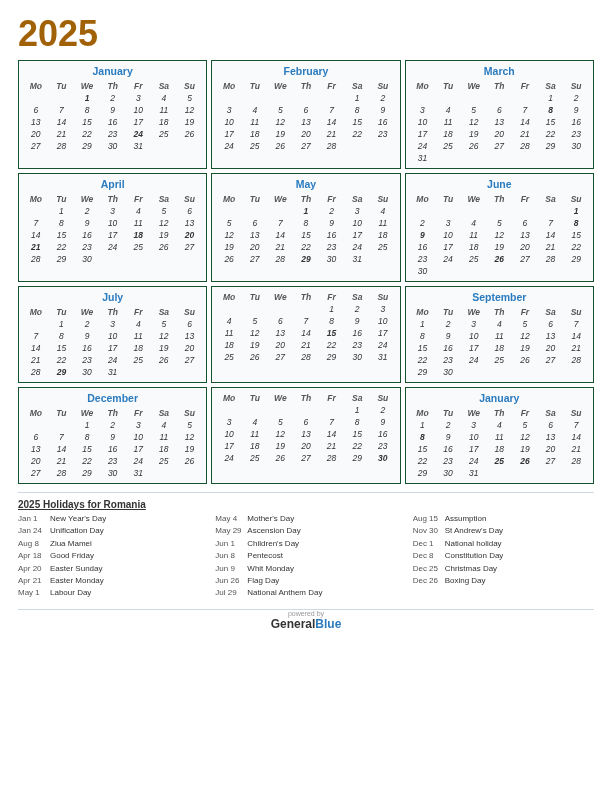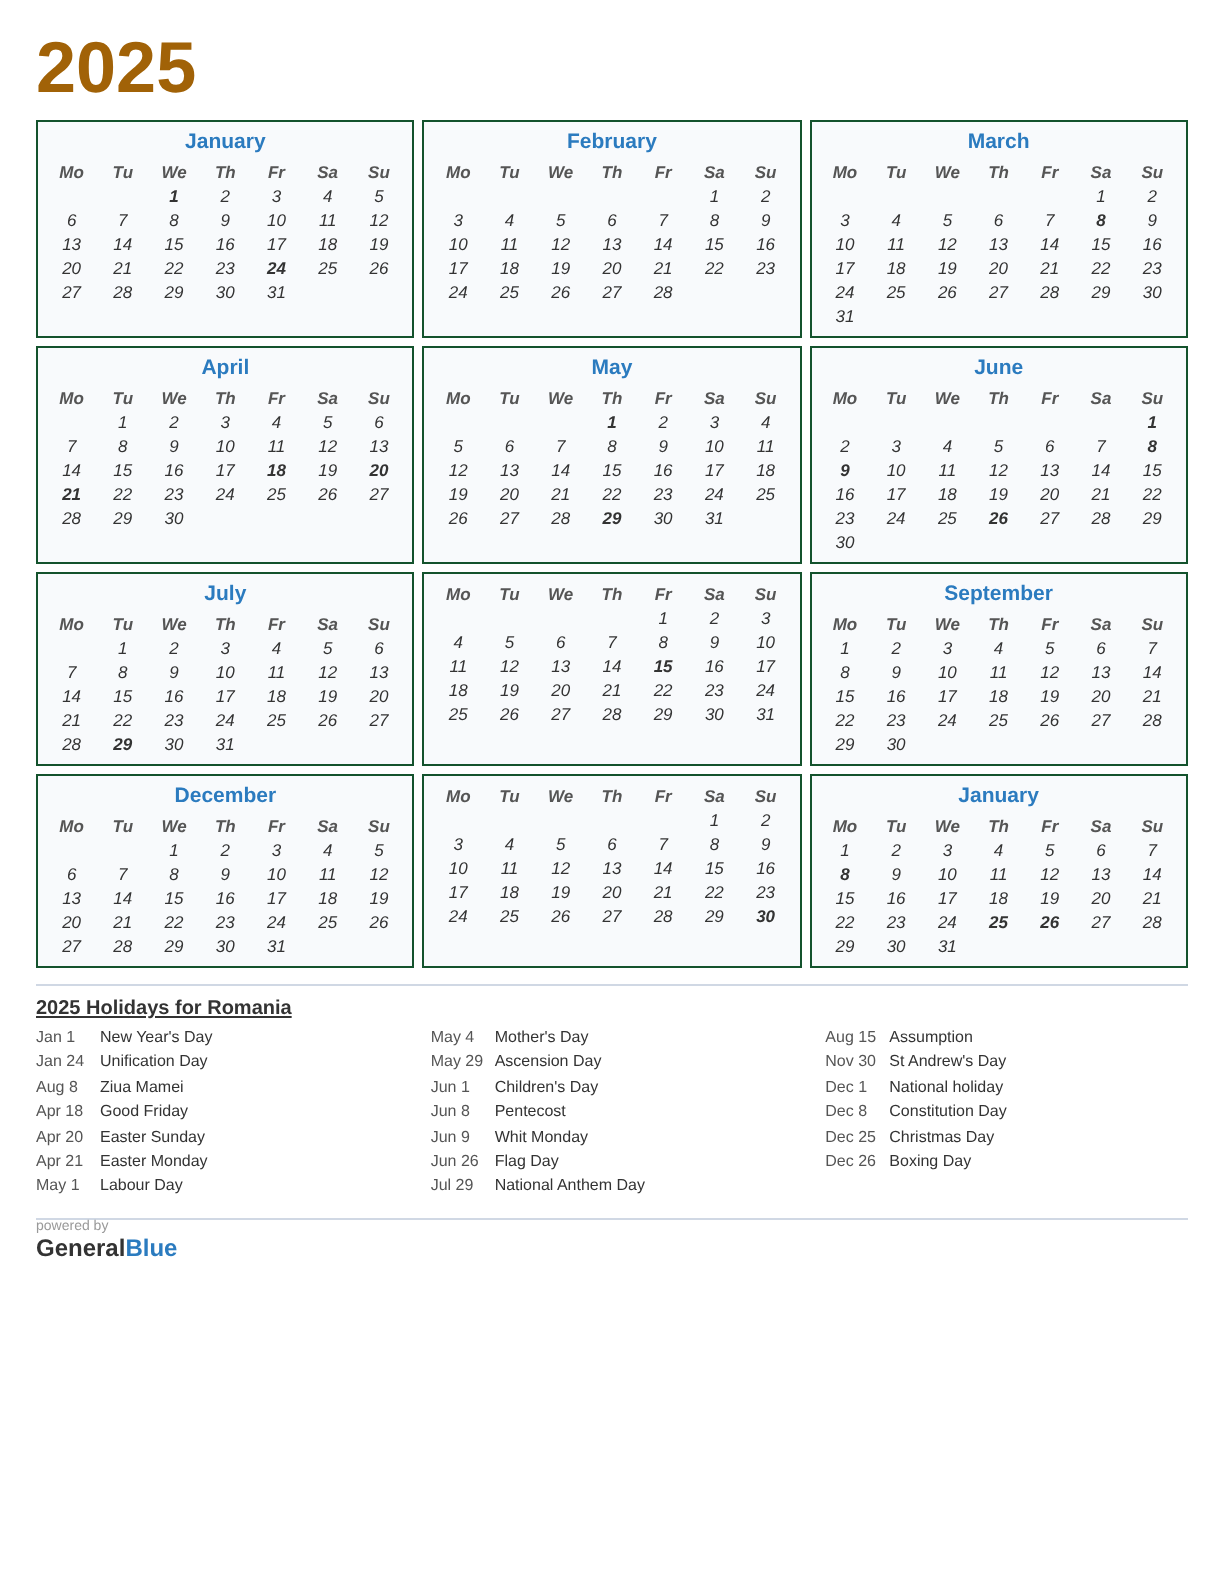--- a/index.html
+++ b/index.html
@@ -103,21 +103,21 @@
       min-width: 32px;
       color: #555;
       font-weight: normal;
       flex-shrink: 0;
     }
     .holiday-name {
       color: #333;
     }
     .footer {
       margin-top: 8px;
-      text-align: left;
+      text-align: center;
       border-top: 1px solid #d0d8e4;
       padding-top: 0;
     }
     .powered-by {
       font-size: 7px;
       color: #999;
     }
     .general-blue {
       font-size: 12px;
       font-weight: bold;

